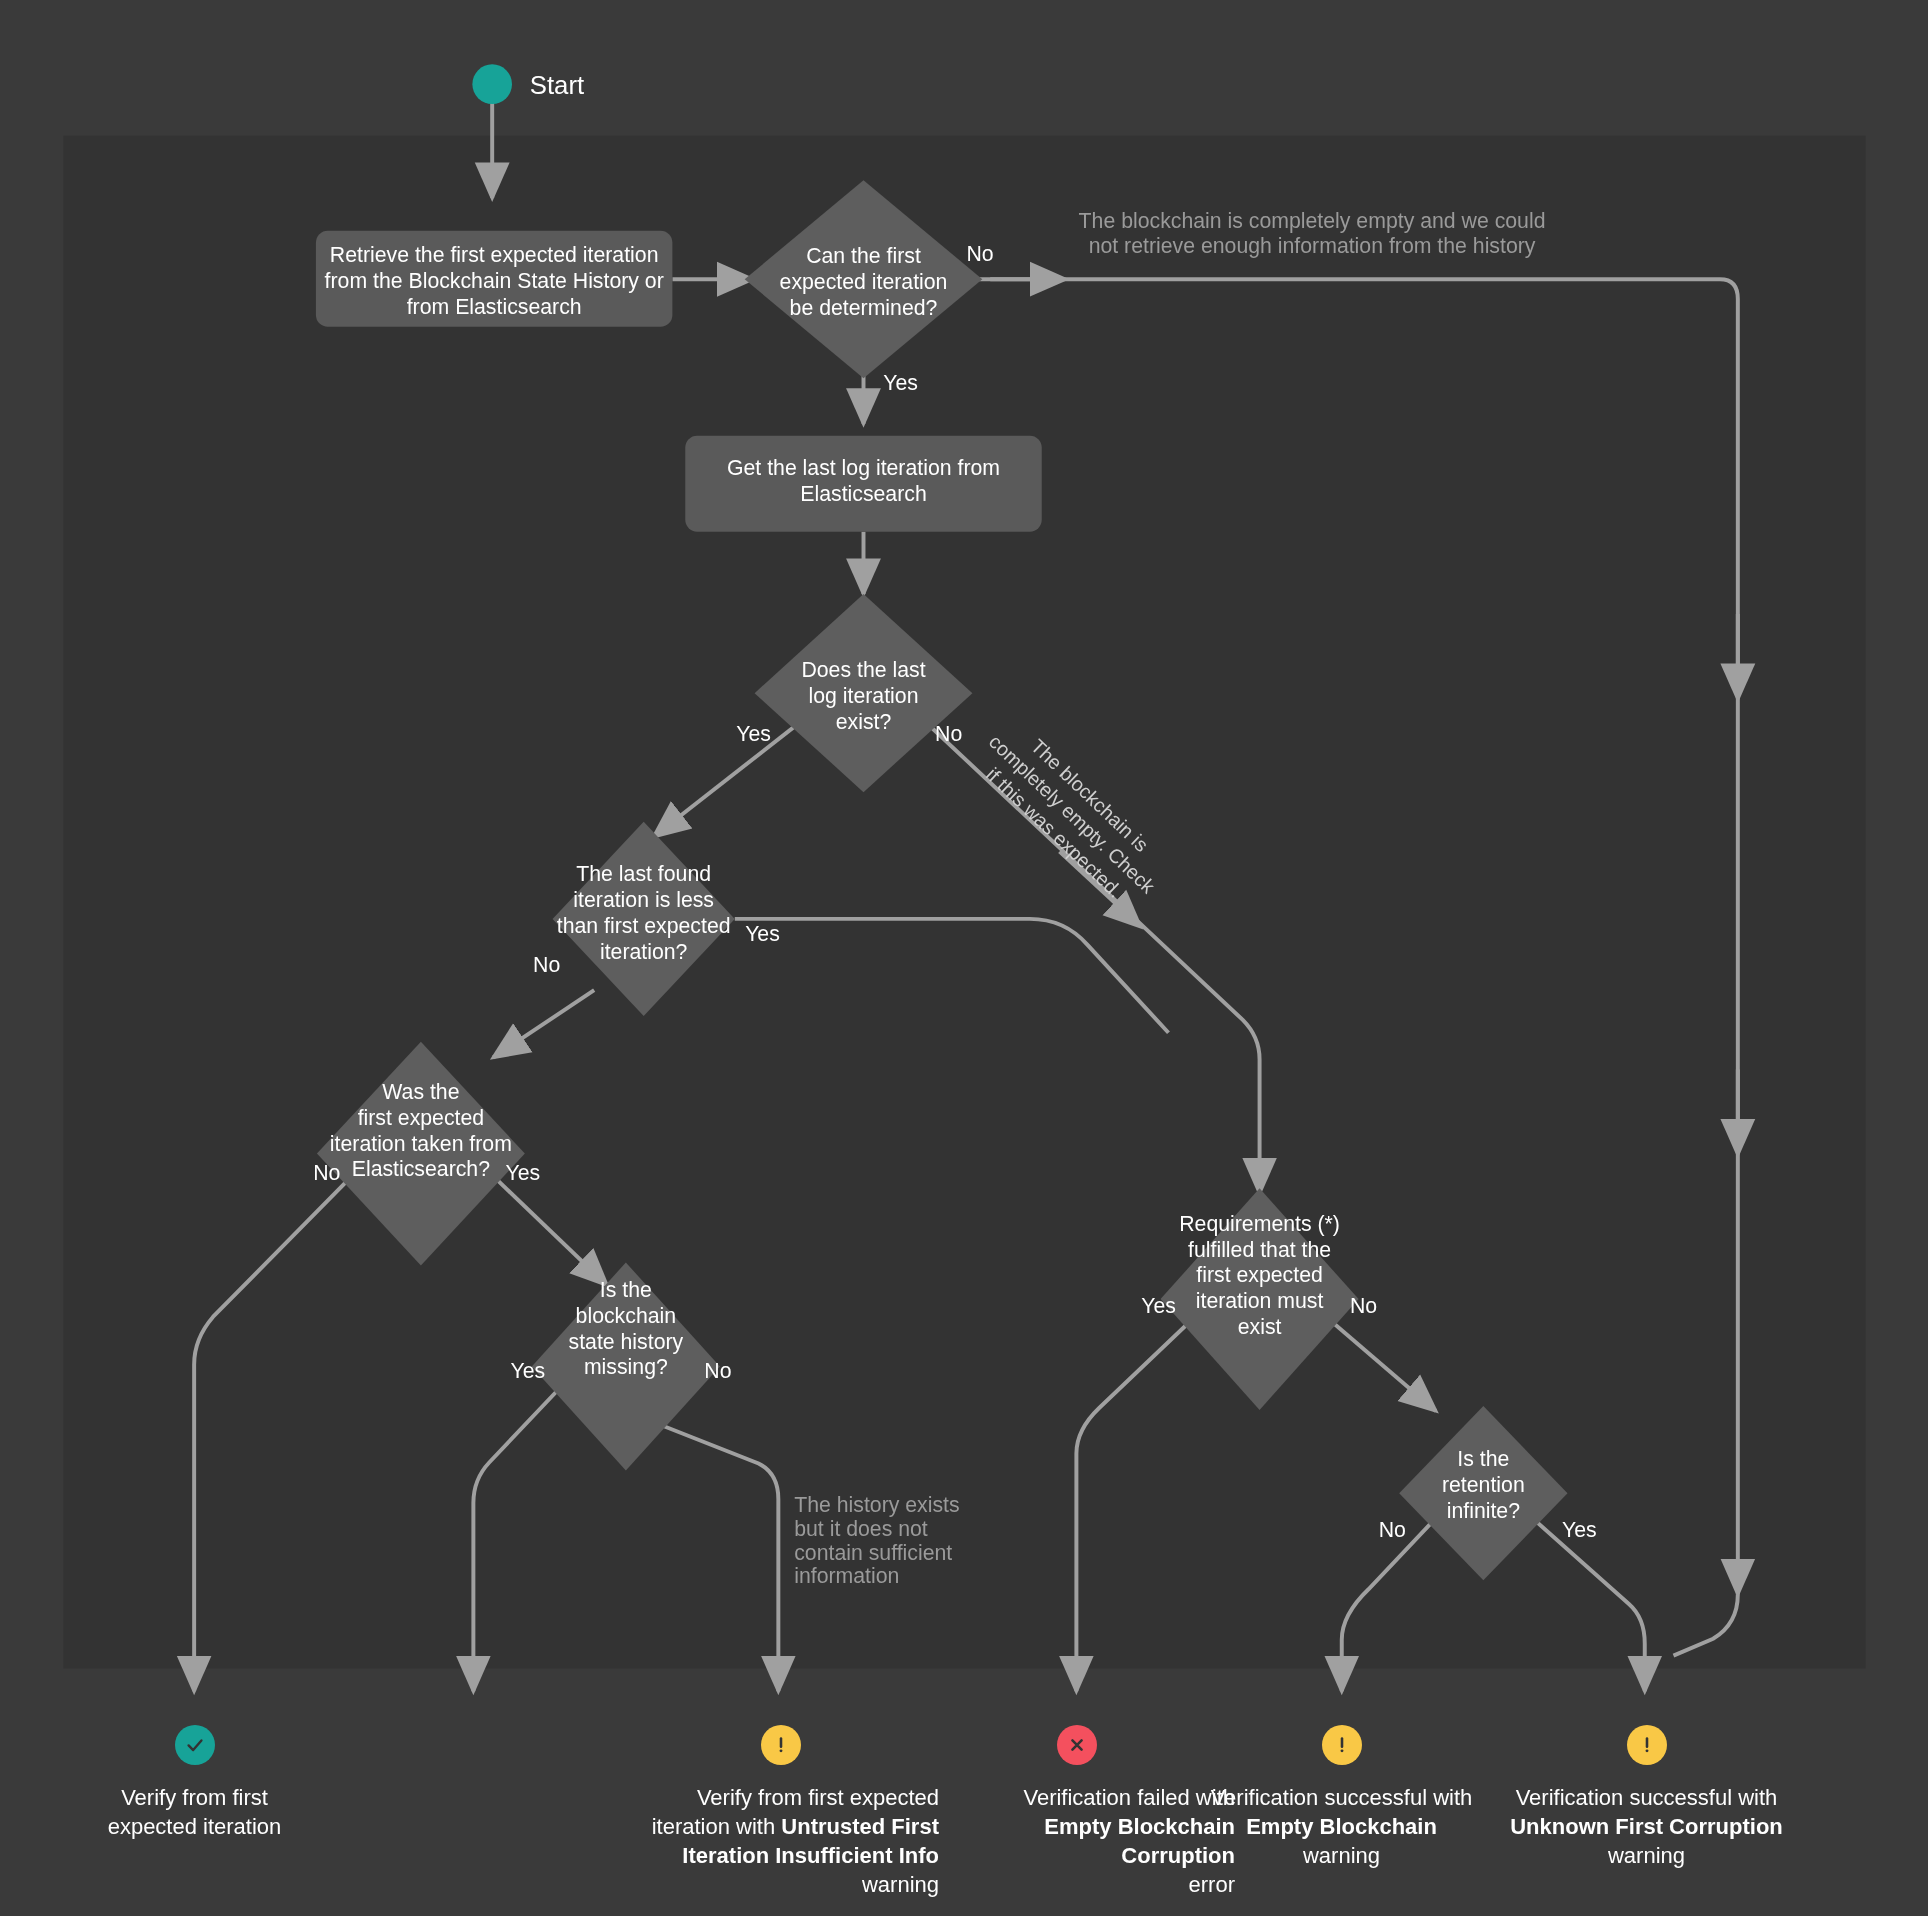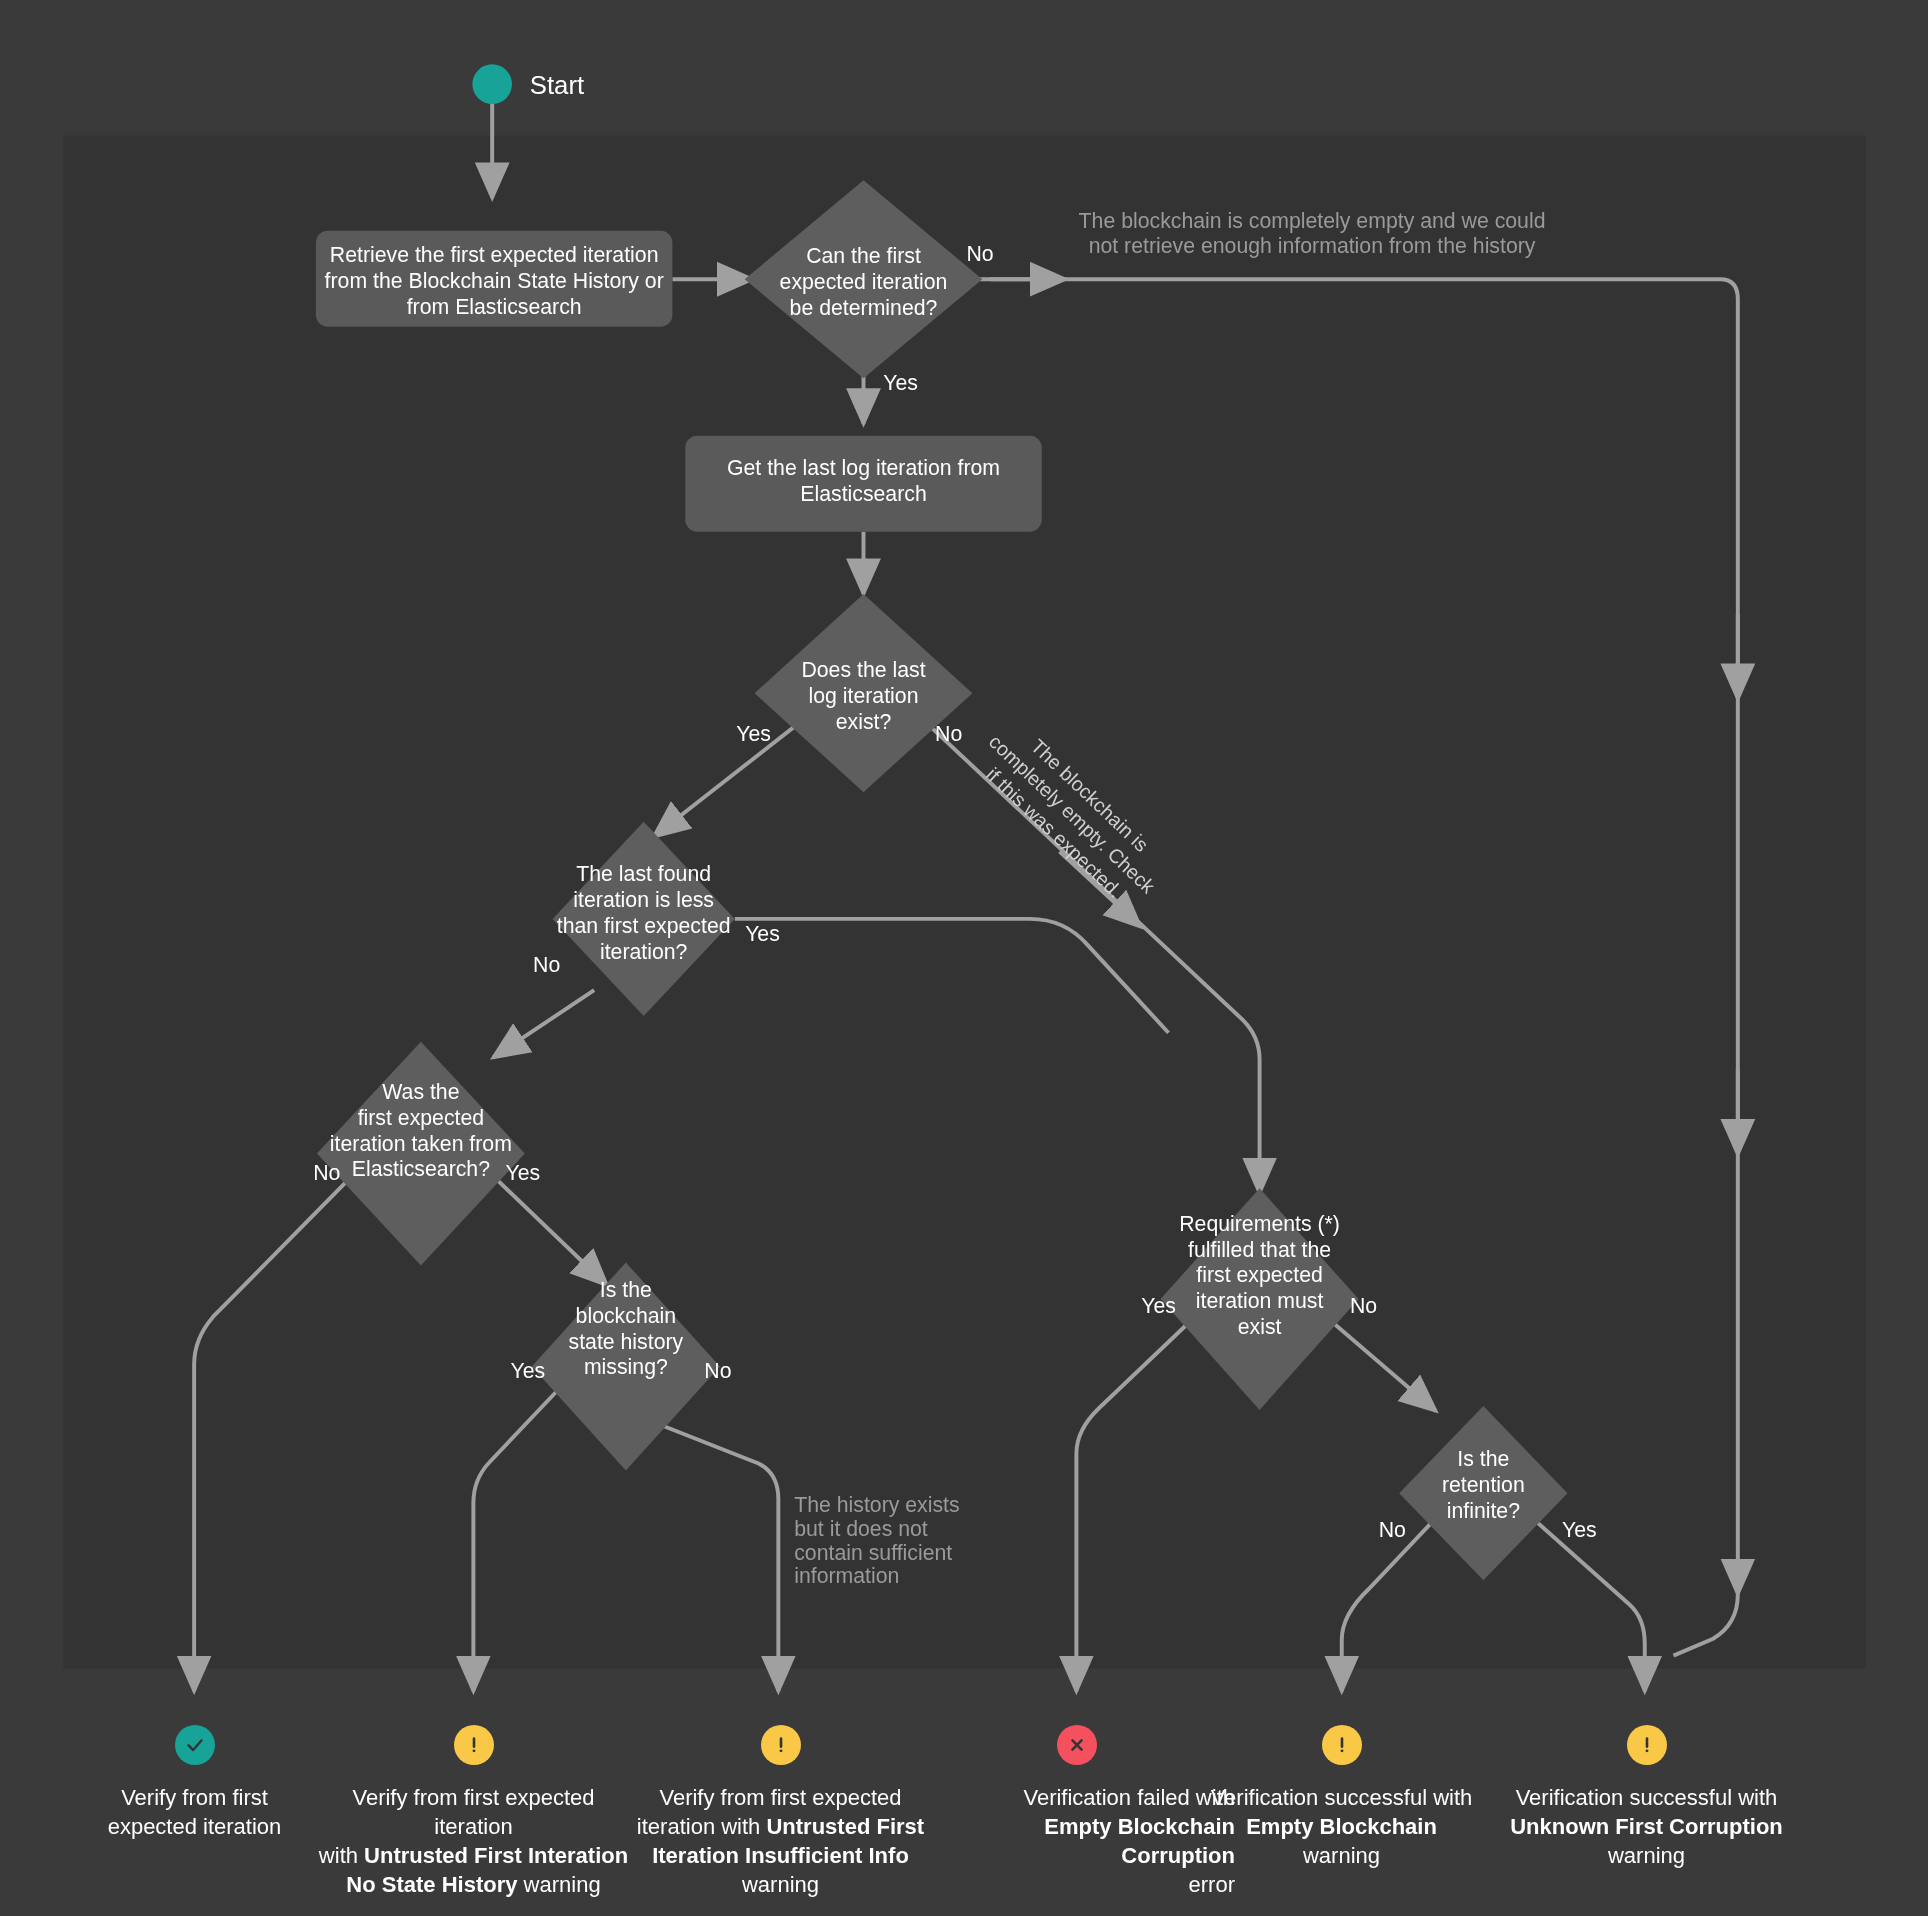--- a/index.html
+++ b/index.html
@@ -177,63 +177,54 @@
 
 <div class="term-wrap" style="left:36px;top:1725px;width:317px;">
   <div class="term-icon" style="background:#17a398">
     <svg viewBox="0 0 24 24" aria-hidden="true">
           <path d="M5 12.5 L10 17.5 L19 7" stroke="#333" stroke-width="2.6" fill="none" stroke-linecap="round" stroke-linejoin="round"></path>
         </svg>
   </div>
   <div>Verify from first<br>expected iteration</div>
 </div>
 
-<div class="term-wrap" style="left:315px;top:1725px;width:317px;">
+
+<div class="term-wrap" style="left:622px;top:1725px;width:317px;text-align:right;">
   <div class="term-icon" style="background:#f9c846">
     <svg viewBox="0 0 24 24" aria-hidden="true">
           <path d="M12 5 L12 14" stroke="#333" stroke-width="2.8" stroke-linecap="round"></path>
           <circle cx="12" cy="18.4" r="1.6" fill="#333"></circle>
         </svg>
   </div>
-  <div>Verify from first expected iteration<br>with <b>Untrusted First Interation<br>No State History</b> warning</div>
-</div>
-
-<div class="term-wrap" style="left:622px;top:1725px;width:317px;">
+  <div>Verify from first expected<br>iteration with <b>Untrusted First<br>Iteration Insufficient Info</b><br>warning</div>
+</div>
+
+<div class="term-wrap" style="left:918px;top:1725px;width:317px;text-align:right;">
+  <div class="term-icon" style="background:#f4505e">
+    <svg viewBox="0 0 24 24" aria-hidden="true">
+          <path d="M7 7 L17 17 M17 7 L7 17" stroke="#333" stroke-width="2.8" stroke-linecap="round"></path>
+        </svg>
+  </div>
+  <div>Verification failed with<br><b>Empty Blockchain<br>Corruption</b><br>error</div>
+</div>
+
+<div class="term-wrap" style="left:1183px;top:1725px;width:317px;">
   <div class="term-icon" style="background:#f9c846">
     <svg viewBox="0 0 24 24" aria-hidden="true">
           <path d="M12 5 L12 14" stroke="#333" stroke-width="2.8" stroke-linecap="round"></path>
           <circle cx="12" cy="18.4" r="1.6" fill="#333"></circle>
         </svg>
   </div>
-  <div>Verify from first expected<br>iteration with <b>Untrusted First<br>Iteration Insufficient Info</b><br>warning</div>
-</div>
-
-<div class="term-wrap" style="left:918px;top:1725px;width:317px;text-align:right;">
-  <div class="term-icon" style="background:#f4505e">
-    <svg viewBox="0 0 24 24" aria-hidden="true">
-          <path d="M7 7 L17 17 M17 7 L7 17" stroke="#333" stroke-width="2.8" stroke-linecap="round"></path>
-        </svg>
-  </div>
-  <div>Verification failed with<br><b>Empty Blockchain<br>Corruption</b><br>error</div>
-</div>
-
-<div class="term-wrap" style="left:1183px;top:1725px;width:317px;">
+  <div>Verification successful with<br><b>Empty Blockchain</b><br>warning</div>
+</div>
+
+<div class="term-wrap" style="left:1483px;top:1725px;width:327px;">
   <div class="term-icon" style="background:#f9c846">
     <svg viewBox="0 0 24 24" aria-hidden="true">
           <path d="M12 5 L12 14" stroke="#333" stroke-width="2.8" stroke-linecap="round"></path>
           <circle cx="12" cy="18.4" r="1.6" fill="#333"></circle>
         </svg>
   </div>
-  <div>Verification successful with<br><b>Empty Blockchain</b><br>warning</div>
-</div>
-
-<div class="term-wrap" style="left:1483px;top:1725px;width:327px;">
-  <div class="term-icon" style="background:#f9c846">
-    <svg viewBox="0 0 24 24" aria-hidden="true">
-          <path d="M12 5 L12 14" stroke="#333" stroke-width="2.8" stroke-linecap="round"></path>
-          <circle cx="12" cy="18.4" r="1.6" fill="#333"></circle>
-        </svg>
-  </div>
   <div>Verification successful with<br><b>Unknown First Corruption</b><br>warning</div>
 </div>
 
 </div>
 
 
 </body></html>

